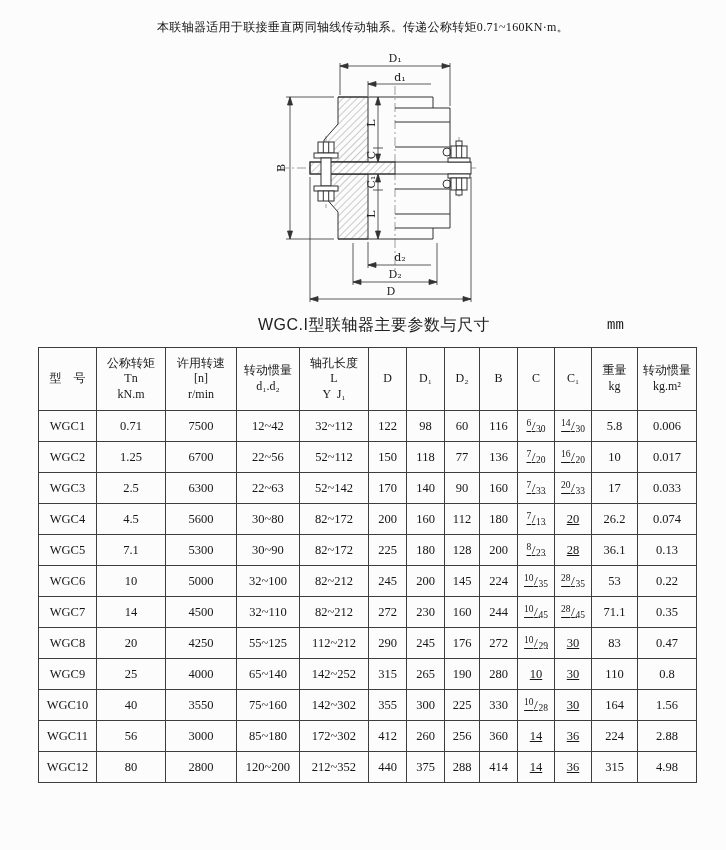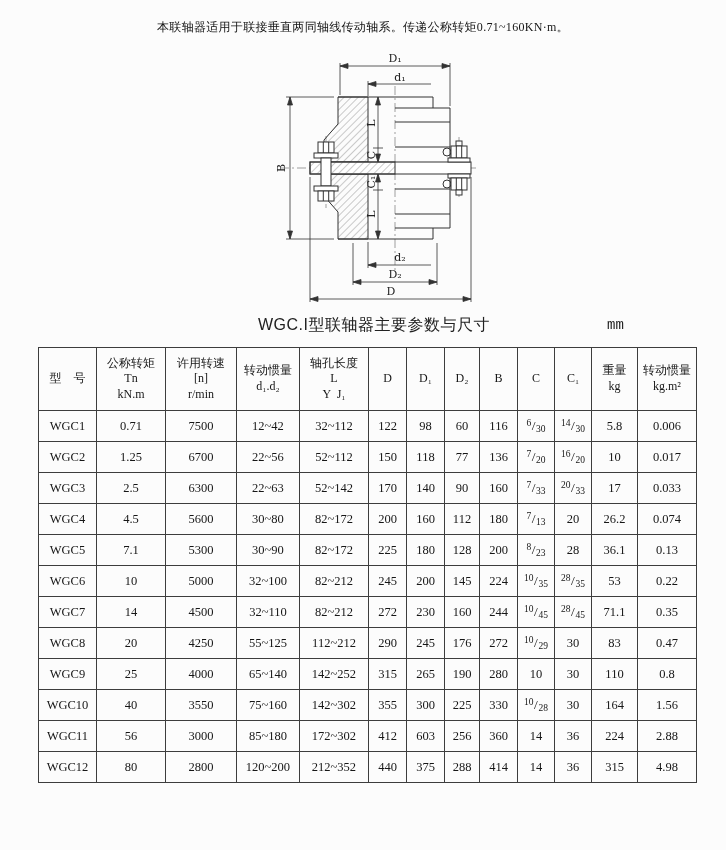--- a/index.html
+++ b/index.html
@@ -50,21 +50,21 @@
     padding:0;
     color:#161616;
   }
   table.params th{
     height:62px;font-weight:normal;font-size:12px;line-height:1.3;
   }
   table.params th div{white-space:pre;}
   table.params td{
     height:30px;font-size:12.5px;
   }
-  td.c-col{font-size:10px;}
+  td.c-col{font-size:10px;text-decoration:underline;}
   .fn{font-size:9.5px;vertical-align:0.45em;}
   .fs{font-size:13.5px;padding:0 0.5px;}
   .fd{font-size:9.5px;vertical-align:-0.15em;}
 </style>
 </head>
 <body>
 
 <div class="page">
 
   <p class="intro">本联轴器适用于联接垂直两同轴线传动轴系。传递公称转矩0.71~160KN·m。</p>
@@ -411,21 +411,21 @@
           <td>164</td>
           <td>1.56</td>
         </tr>
         <tr>
           <td>WGC11</td>
           <td>56</td>
           <td>3000</td>
           <td>85~180</td>
           <td>172~302</td>
           <td>412</td>
-          <td>603</td>
+          <td>260</td>
           <td>256</td>
           <td>360</td>
           <td class="c-col">14</td>
           <td class="c-col">36</td>
           <td>224</td>
           <td>2.88</td>
         </tr>
         <tr>
           <td>WGC12</td>
           <td>80</td>

